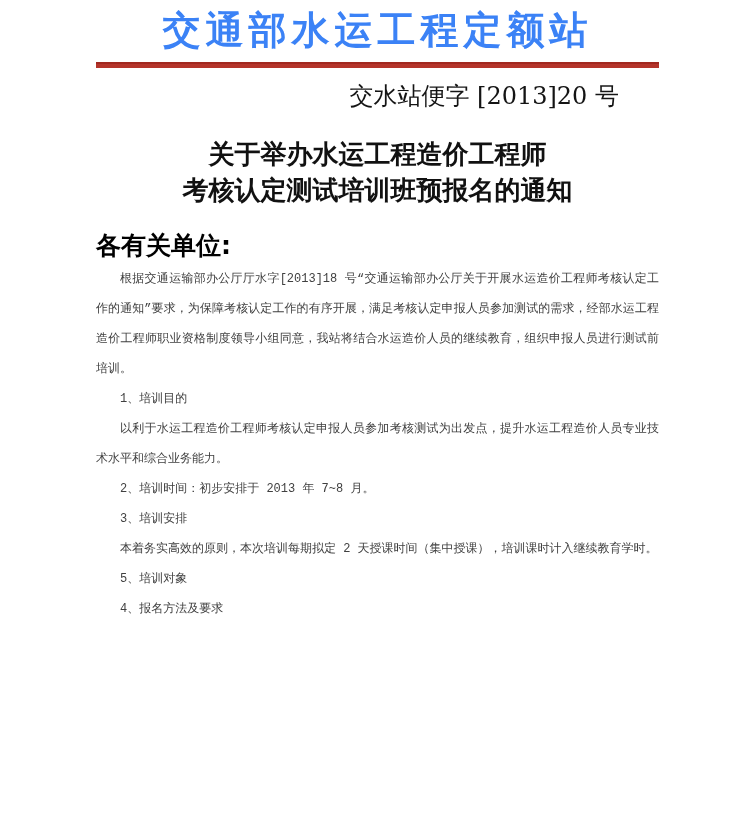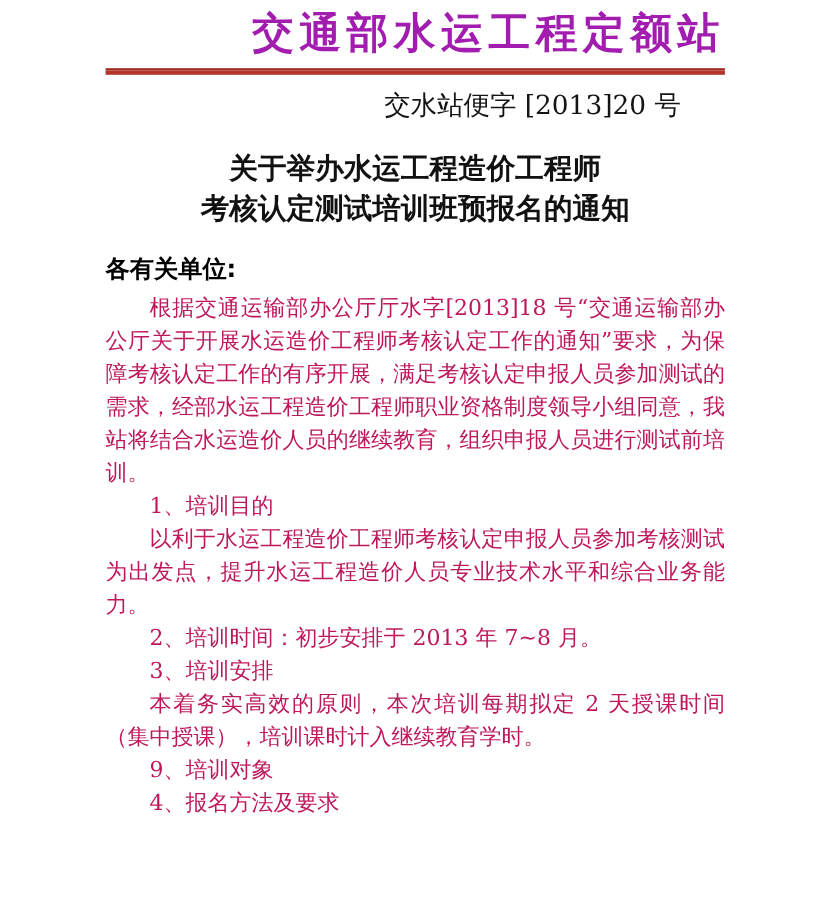--- a/index.html
+++ b/index.html
@@ -15,25 +15,25 @@
     color: #1c1c1c;
     overflow: hidden;
   }
   .content {
     width: 563px;
     margin: 0 auto;
     padding-top: 8px;
   }
   
   .org {
-    color: #a21caf;
+    color: #3b82f6;
     font-size: 38px;
     line-height: 44px;
     font-weight: bold;
-    text-align: right;
+    text-align: center;
     letter-spacing: 5px;
     white-space: nowrap;
   }
   
   .rule {
     margin-top: 10px;
     height: 2px;               
     border-top: 2px solid #a1281f;
     border-bottom: 4px solid #b4342a;
     background: #ffffff;
@@ -54,32 +54,33 @@
     font-size: 26px;
     line-height: 36px;
     font-weight: 700;
     color: #111111;
   }
   
   .salutation {
     margin-top: 26px;
     font-family: "DejaVu Sans", "Liberation Sans", sans-serif;
     font-weight: bold;
-    font-size: 22px;
+    font-size: 25px;
     line-height: 24px;
     color: #000000;
   }
   
   .body-block { margin-top: 6px; }
   .body-para {
-    font-size: 20px;
+    font-size: 12px;
     line-height: 30px;
     text-align: justify;
     text-indent: 2em;
-    color: #be185d;
+    color: #404040;
+    font-family: Liberation Mono, monospace;
   }
 </style>
 </head>
 <body>
 
 <div class="page">
   <div class="content">
 
     <header>
       <h1 class="org">交通部水运工程定额站</h1>
@@ -95,19 +96,19 @@
 
       <p class="salutation">各有关单位:</p>
 
       <div class="body-block" id="body-block">
           <p class="body-para">根据交通运输部办公厅厅水字[2013]18 号“交通运输部办公厅关于开展水运造价工程师考核认定工作的通知”要求，为保障考核认定工作的有序开展，满足考核认定申报人员参加测试的需求，经部水运工程造价工程师职业资格制度领导小组同意，我站将结合水运造价人员的继续教育，组织申报人员进行测试前培训。</p>
           <p class="body-para">1、培训目的</p>
           <p class="body-para">以利于水运工程造价工程师考核认定申报人员参加考核测试为出发点，提升水运工程造价人员专业技术水平和综合业务能力。</p>
           <p class="body-para">2、培训时间：初步安排于 2013 年 7~8 月。</p>
           <p class="body-para">3、培训安排</p>
           <p class="body-para">本着务实高效的原则，本次培训每期拟定 2 天授课时间（集中授课），培训课时计入继续教育学时。</p>
-          <p class="body-para">9、培训对象</p>
+          <p class="body-para">5、培训对象</p>
           <p class="body-para">4、报名方法及要求</p>
         </div>
     </main>
 
   </div>
 </div>
 
 </body></html>

